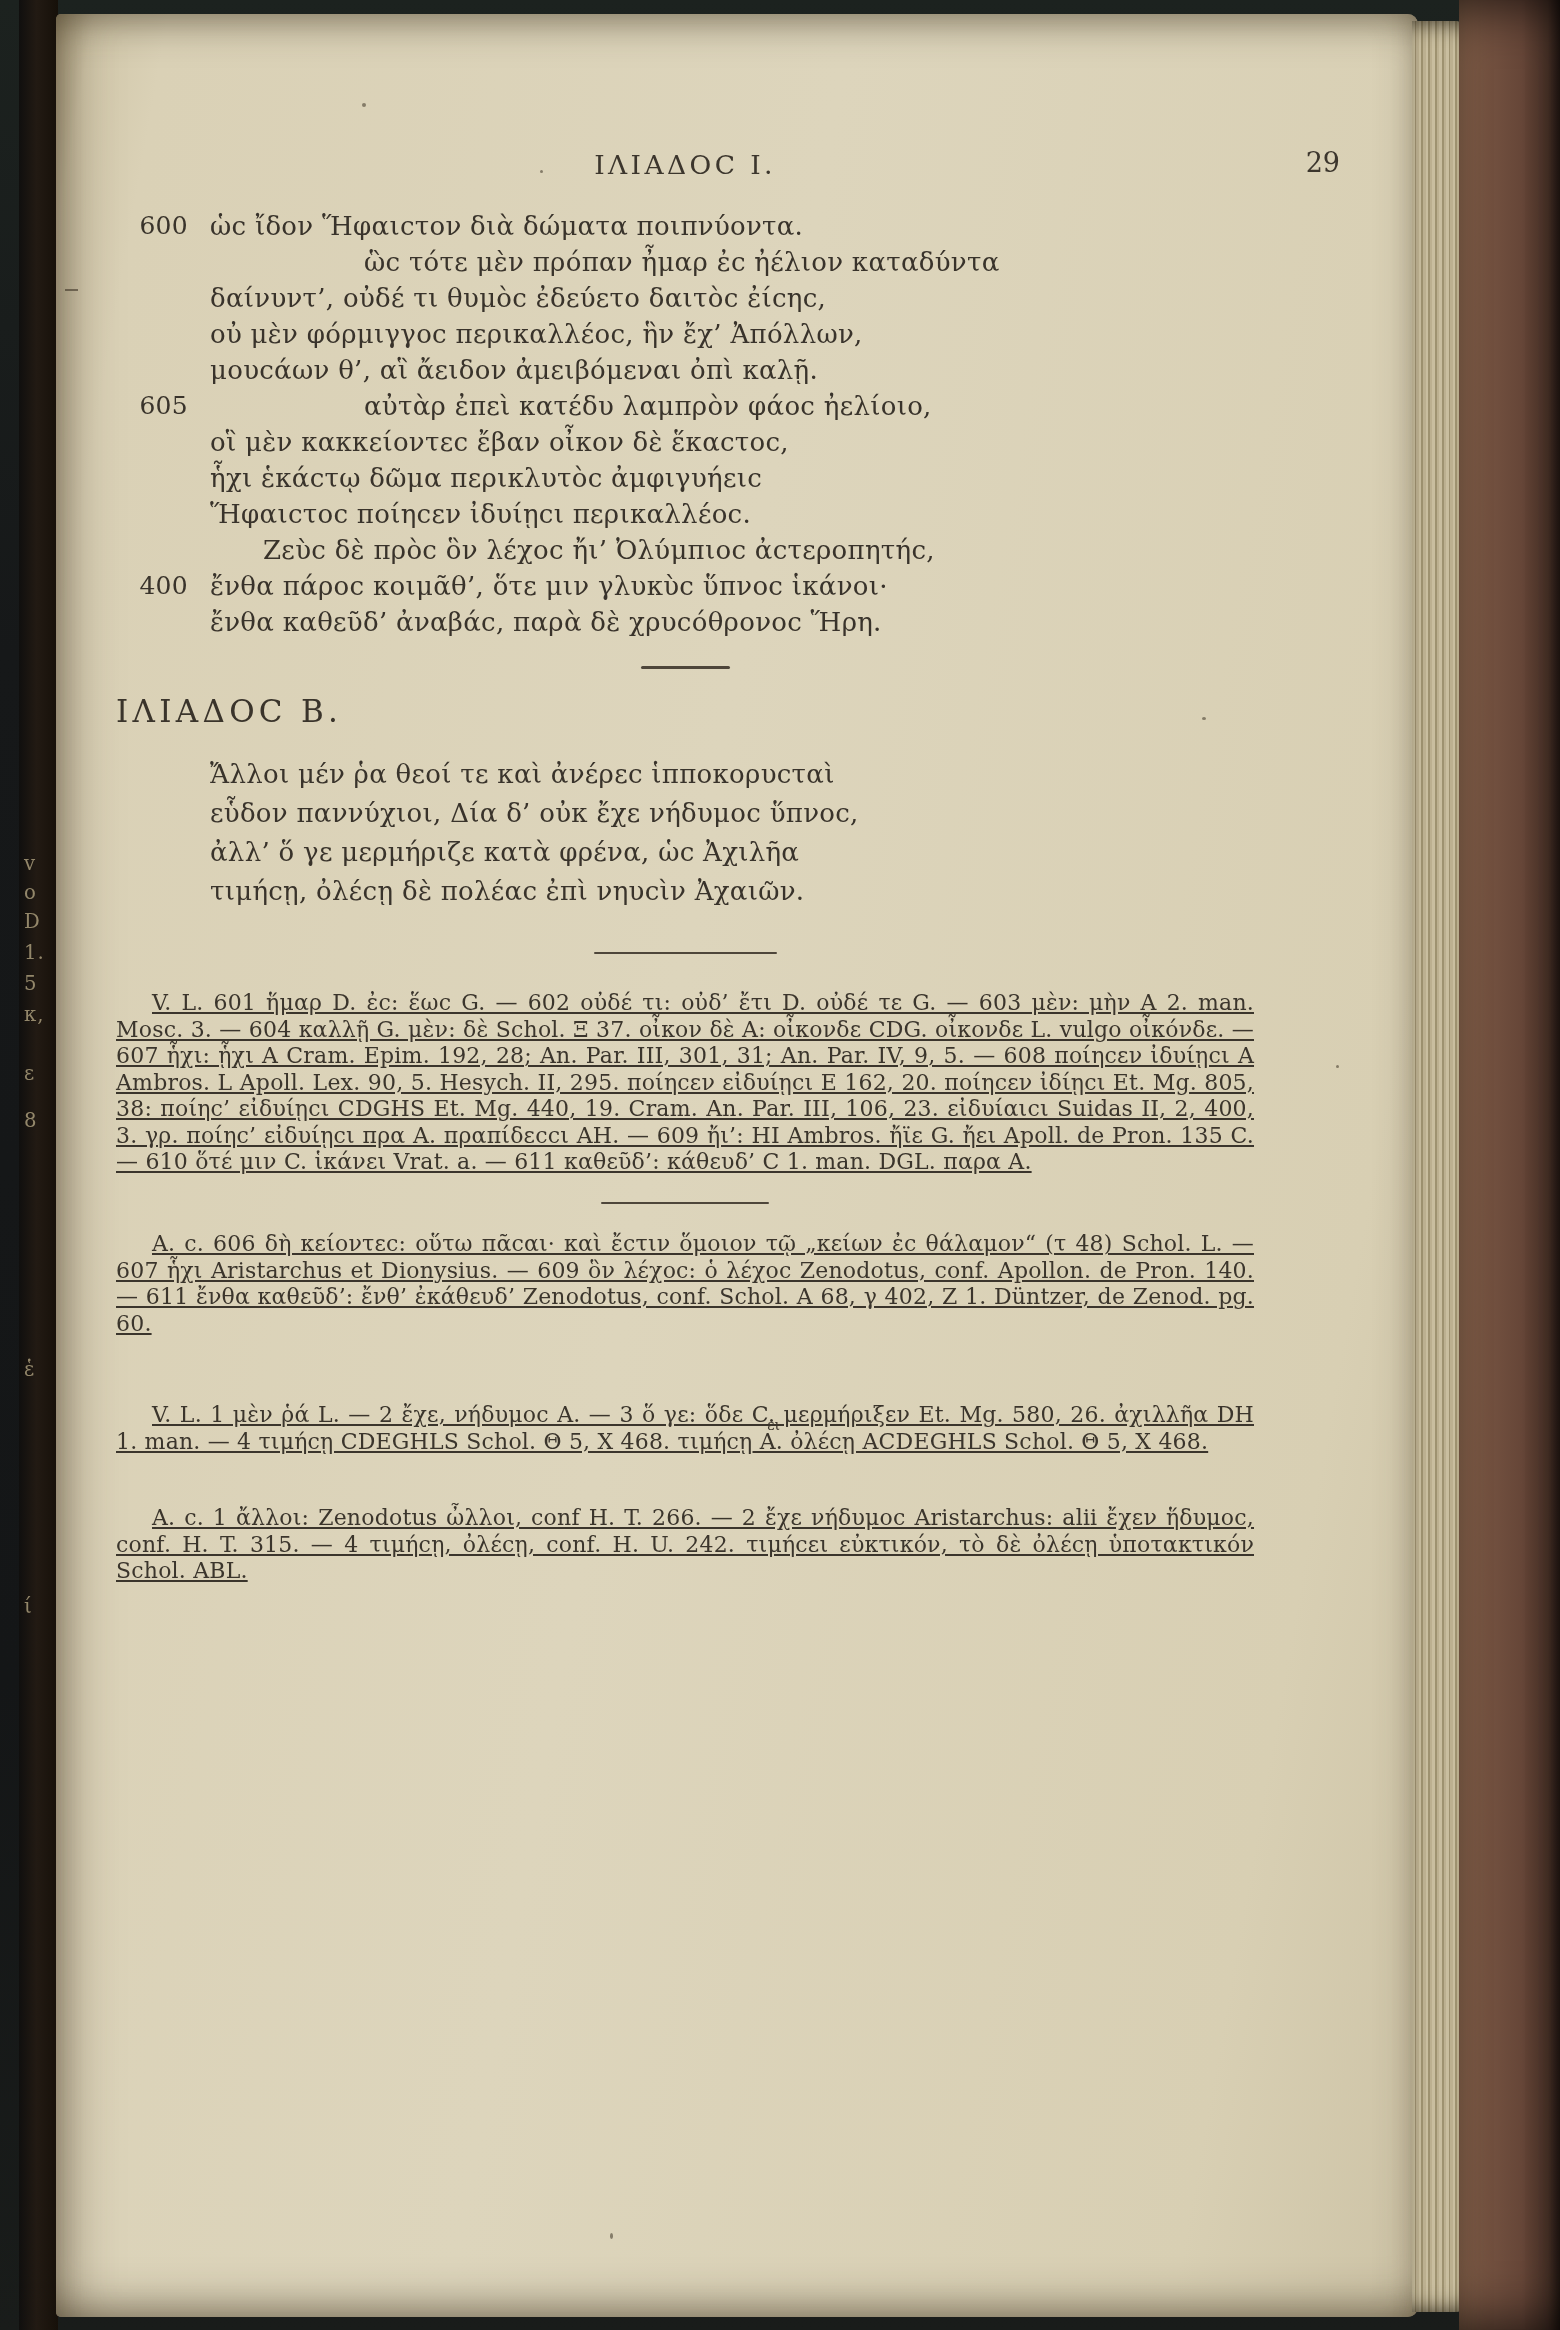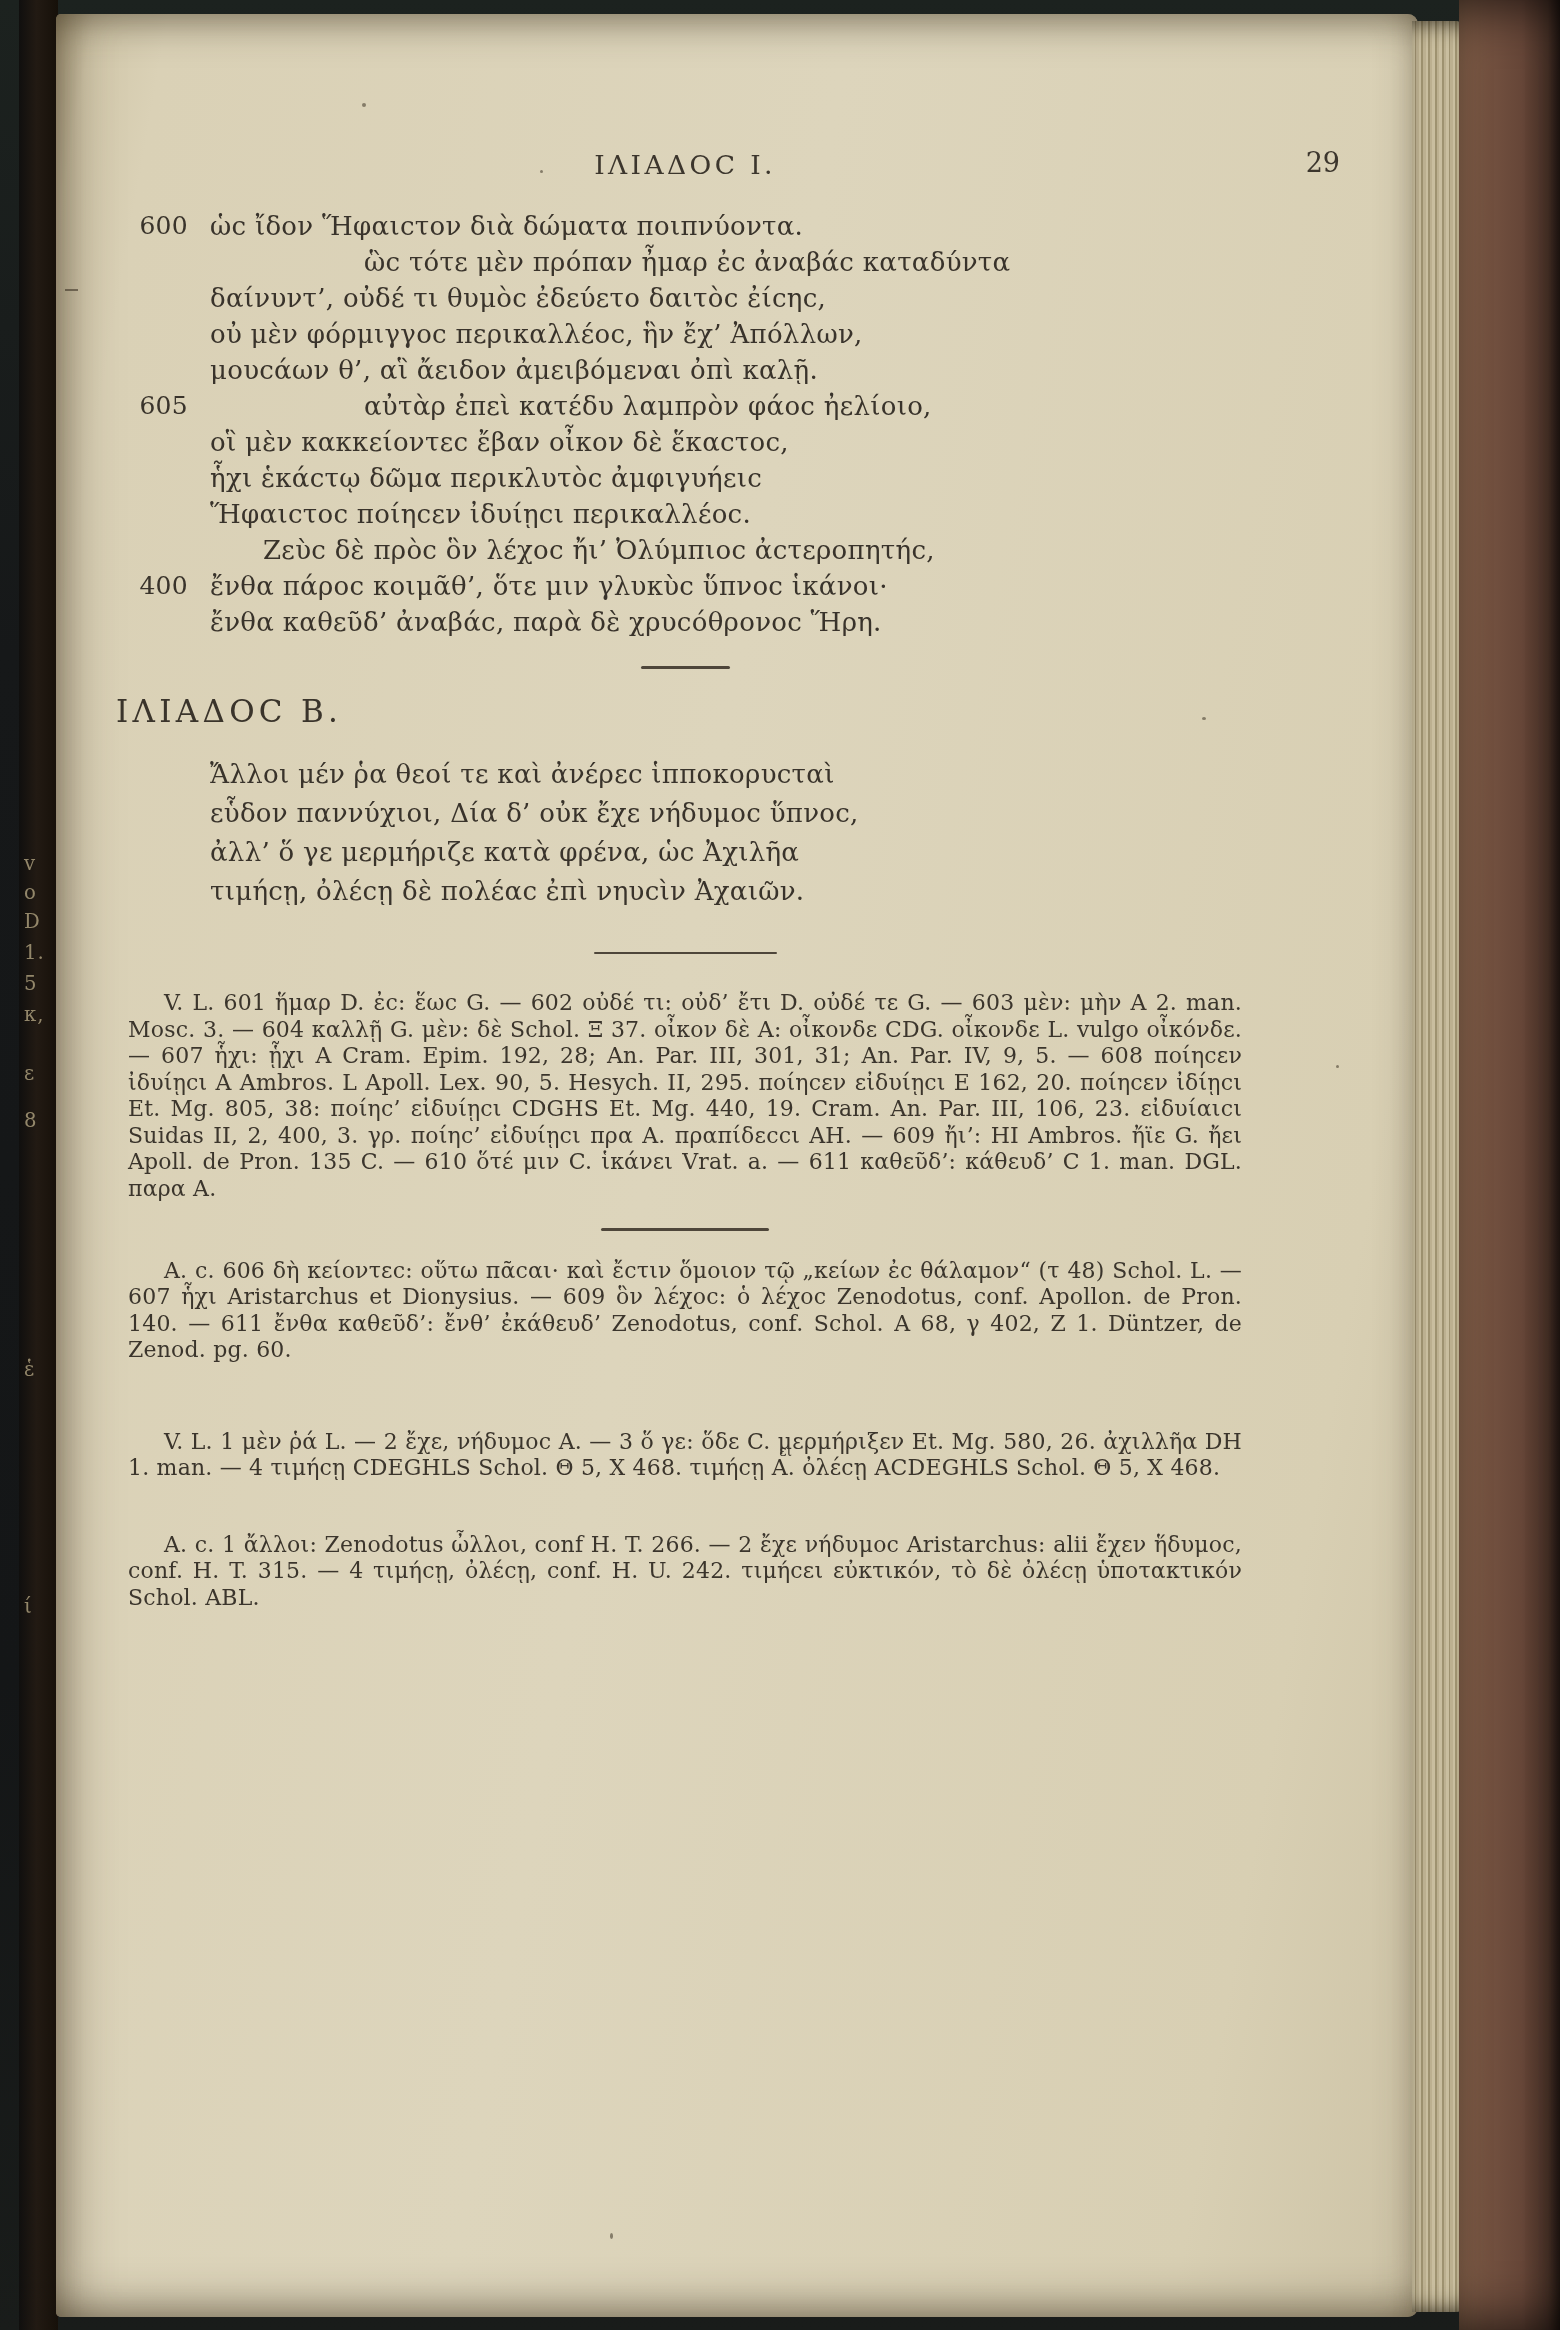--- a/index.html
+++ b/index.html
@@ -126,27 +126,28 @@
   .rule-2 { width: 183px; margin-top: 41px; margin-bottom: 36px; }
   .rule-3 { width: 168px; margin-top: 26px; margin-bottom: 27px; }
   .book2-heading {
     text-align: left;
     font-size: 31px;
     letter-spacing: 4.3px;
     margin: 22px 0 26px 0;
     color: #3a342b;
   }
   .apparatus {
-    margin: 12px;
+    margin: 0;
     font-size: 22px;
     line-height: 26.5px;
     text-align: justify;
     text-indent: 36px;
     color: #3b352c;
     letter-spacing: 0.2px;
+    text-decoration: underline;
   }
   .app-gap  { margin-top: 65px; }
   .app-gap2 { margin-top: 50px; }
   .overmark { position: relative; display: inline-block; width: 0; }
   .overmark-text {
     position: absolute;
     left: -2.4ch;
     bottom: 0.78em;
     font-size: 14px;
     white-space: nowrap;
@@ -199,21 +200,21 @@
         <span class="folio">29</span>
       </div>
 
       <div class="verses">
         <div class="vline">
           <span class="vnum">600</span>
           <span class="vtext">ὡc ἴδον Ἥφαιcτον διὰ δώματα ποιπνύοντα.</span>
         </div>
         <div class="vline ind-a">
           <span class="vnum"></span>
-          <span class="vtext">ὣc τότε μὲν πρόπαν ἦμαρ ἐc ἀναβάc καταδύντα</span>
+          <span class="vtext">ὣc τότε μὲν πρόπαν ἦμαρ ἐc ἠέλιον καταδύντα</span>
         </div>
         <div class="vline">
           <span class="vnum"></span>
           <span class="vtext">δαίνυντ’, οὐδέ τι θυμὸc ἐδεύετο δαιτὸc ἐίcηc,</span>
         </div>
         <div class="vline">
           <span class="vnum"></span>
           <span class="vtext">οὐ μὲν φόρμιγγοc περικαλλέοc, ἣν ἔχ’ Ἀπόλλων,</span>
         </div>
         <div class="vline">

